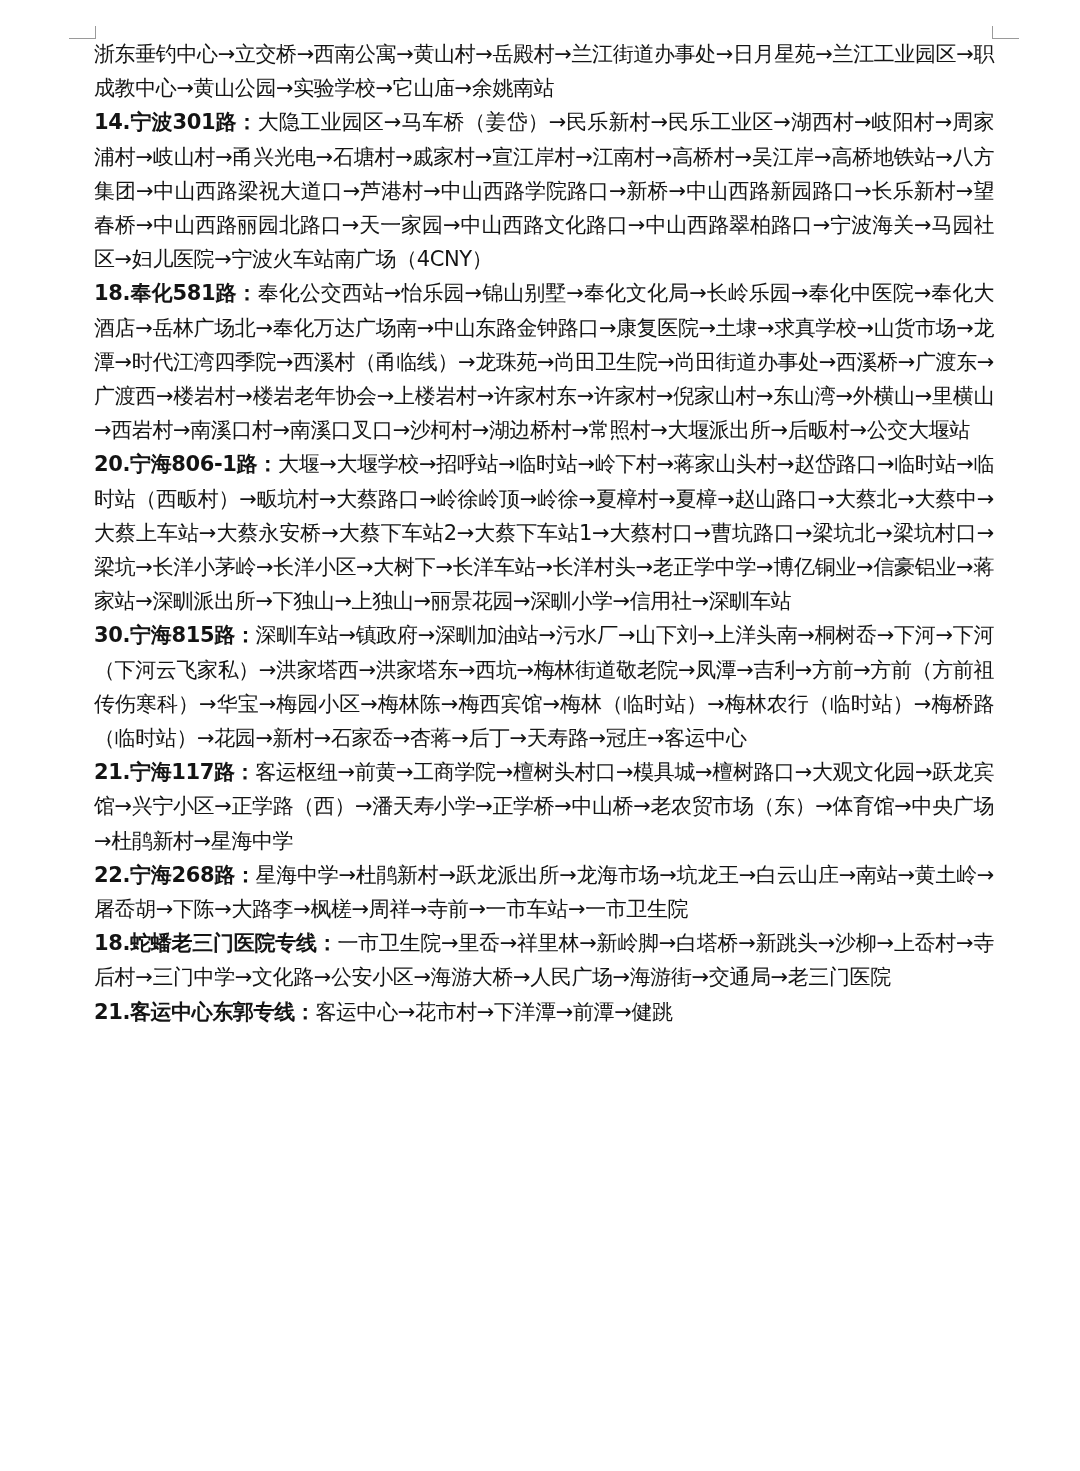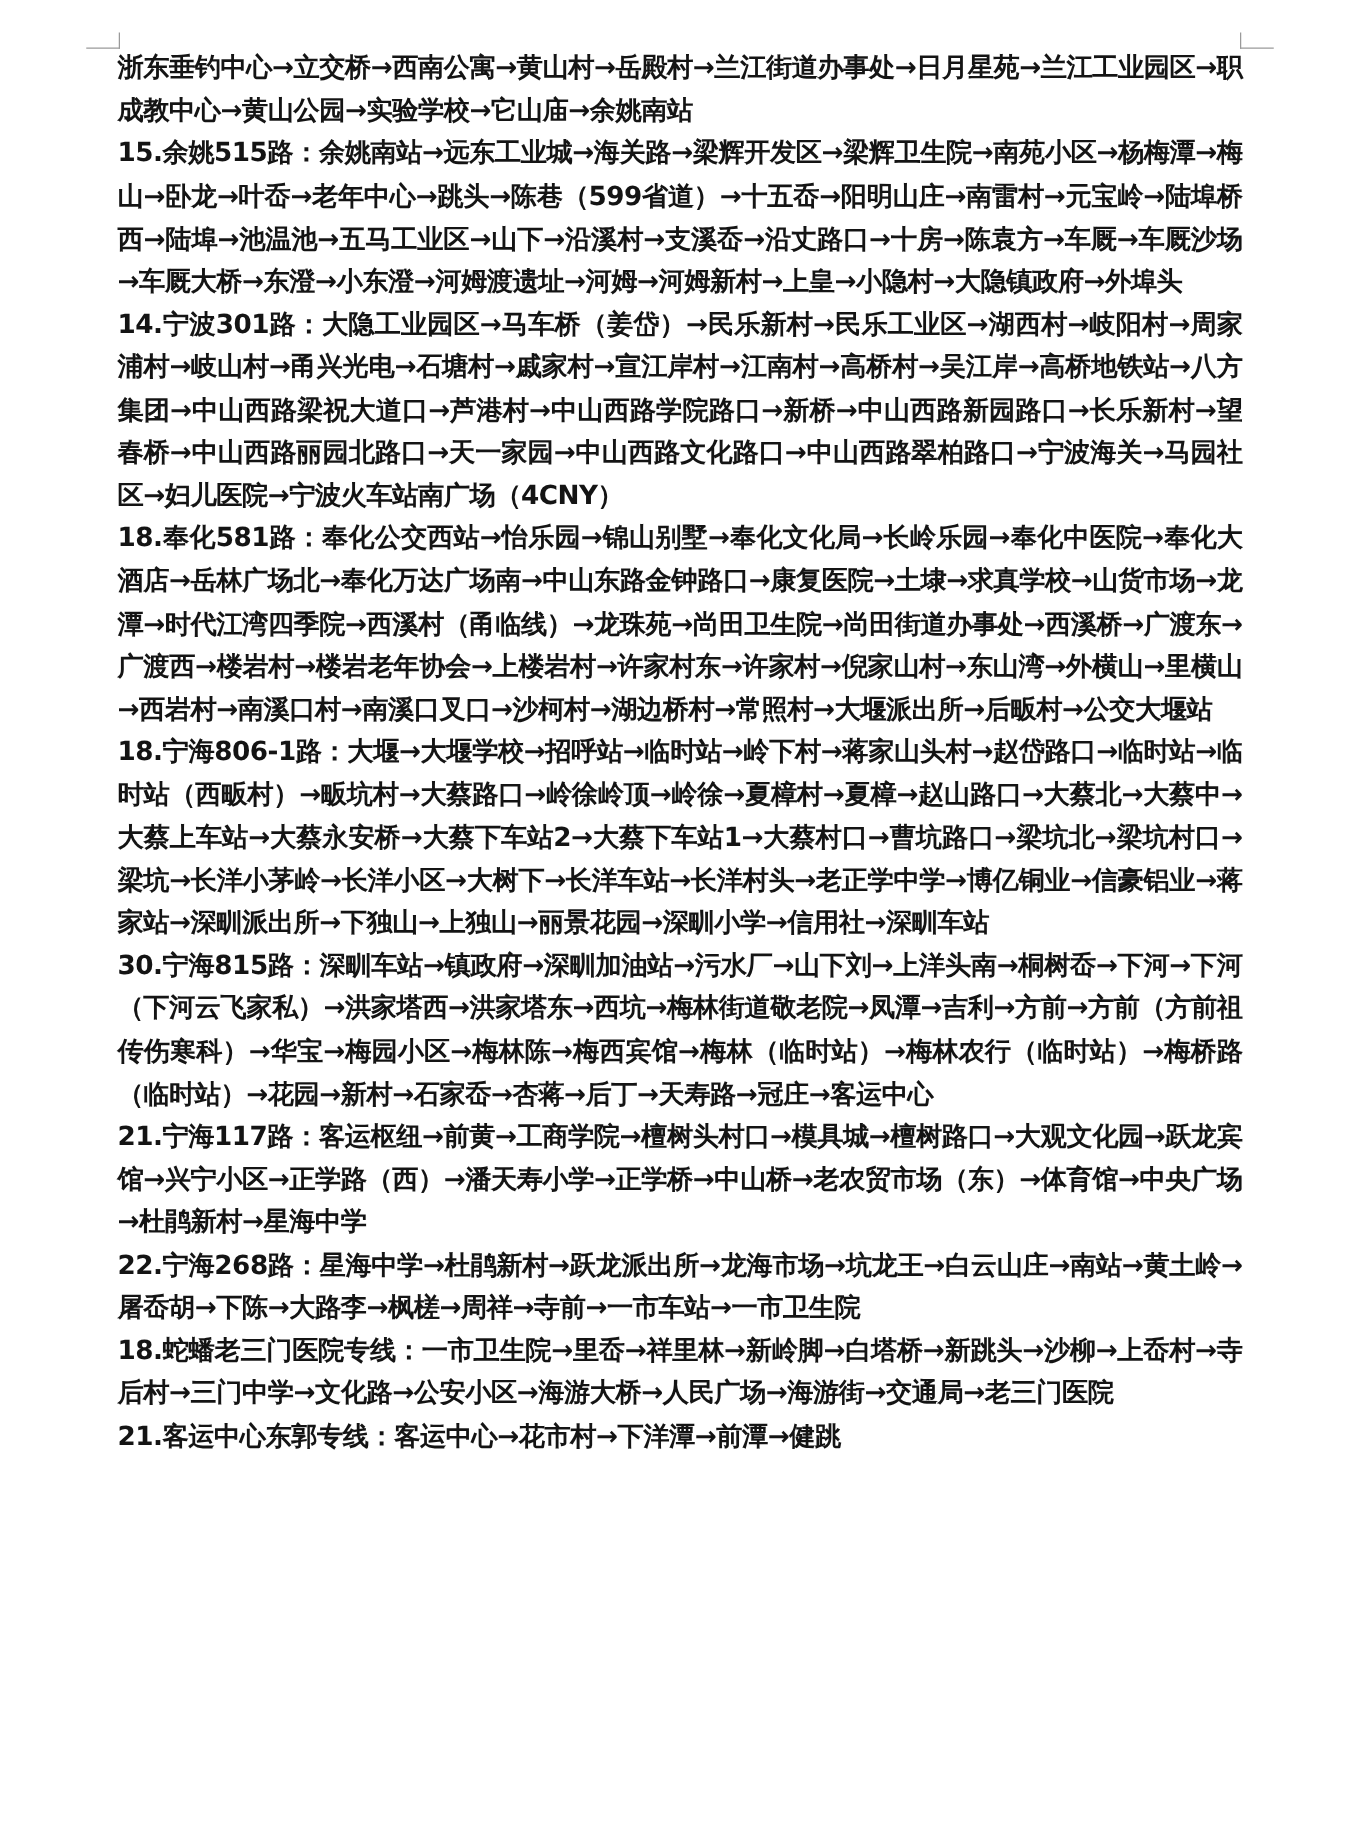--- a/index.html
+++ b/index.html
@@ -10,49 +10,46 @@
   .corner-tr { left: 992px; top: 26px; border-left: 1px solid #9a9a9a; border-bottom: 1px solid #9a9a9a; }
   .content {
     position: absolute; left: 94px; top: 37px; width: 900px;
     font-family: "DejaVu Sans", "Liberation Sans", sans-serif;
     font-size: 21px; line-height: 34.2px; color: #141414;
     text-align: justify; text-align-last: left;
     letter-spacing: -0.4px;
   }
   .para { margin: 0; padding: 0; word-break: break-all; }
   .route-title { font-weight: bold; font-family: "DejaVu Sans", "Liberation Sans", sans-serif; }
-  .route-stops { font-weight: bold; margin-top: 44px; }
+  .route-stops { font-weight: normal; margin-top: 44px; }
 </style>
 </head>
 <body>
 
 <div class="page">
   <div class="corner corner-tl"></div>
   <div class="corner corner-tr"></div>
 
   <div class="content">
     <p class="para">
       <span class="route-stops">浙东垂钓中心→立交桥→西南公寓→黄山村→岳殿村→兰江街道办事处→日月星苑→兰江工业园区→职成教中心→黄山公园→实验学校→它山庙→余姚南站</span>
     </p>
 
-    <p class="para">
-      <span class="route-title">15.余姚515路：</span><span class="route-stops">余姚南站→远东工业城→海关路→梁辉开发区→梁辉卫生院→南苑小区→杨梅潭→梅山→卧龙→叶岙→老年中心→跳头→陈巷（599省道）→十五岙→阳明山庄→南雷村→元宝岭→陆埠桥西→陆埠→池温池→五马工业区→山下→沿溪村→支溪岙→沿丈路口→十房→陈袁方→车厩→车厩沙场→车厩大桥→东澄→小东澄→河姆渡遗址→河姆→河姆新村→上皇→小隐村→大隐镇政府→外埠头</span>
-    </p>
 
     <p class="para">
       <span class="route-title">14.宁波301路：</span><span class="route-stops">大隐工业园区→马车桥（姜岱）→民乐新村→民乐工业区→湖西村→岐阳村→周家浦村→岐山村→甬兴光电→石塘村→戚家村→宣江岸村→江南村→高桥村→吴江岸→高桥地铁站→八方集团→中山西路梁祝大道口→芦港村→中山西路学院路口→新桥→中山西路新园路口→长乐新村→望春桥→中山西路丽园北路口→天一家园→中山西路文化路口→中山西路翠柏路口→宁波海关→马园社区→妇儿医院→宁波火车站南广场（4CNY）</span>
     </p>
 
 
     <p class="para">
       <span class="route-title">18.奉化581路：</span><span class="route-stops">奉化公交西站→怡乐园→锦山别墅→奉化文化局→长岭乐园→奉化中医院→奉化大酒店→岳林广场北→奉化万达广场南→中山东路金钟路口→康复医院→土埭→求真学校→山货市场→龙潭→时代江湾四季院→西溪村（甬临线）→龙珠苑→尚田卫生院→尚田街道办事处→西溪桥→广渡东→广渡西→楼岩村→楼岩老年协会→上楼岩村→许家村东→许家村→倪家山村→东山湾→外横山→里横山→西岩村→南溪口村→南溪口叉口→沙柯村→湖边桥村→常照村→大堰派出所→后畈村→公交大堰站</span>
     </p>
 
     <p class="para">
-      <span class="route-title">18.宁海806-1路：</span><span class="route-stops">大堰→大堰学校→招呼站→临时站→岭下村→蒋家山头村→赵岱路口→临时站→临时站（西畈村）→畈坑村→大蔡路口→岭徐岭顶→岭徐→夏樟村→夏樟→赵山路口→大蔡北→大蔡中→大蔡上车站→大蔡永安桥→大蔡下车站2→大蔡下车站1→大蔡村口→曹坑路口→梁坑北→梁坑村口→梁坑→长洋小茅岭→长洋小区→大树下→长洋车站→长洋村头→老正学中学→博亿铜业→信豪铝业→蒋家站→深甽派出所→下独山→上独山→丽景花园→深甽小学→信用社→深甽车站</span>
+      <span class="route-title">20.宁海806-1路：</span><span class="route-stops">大堰→大堰学校→招呼站→临时站→岭下村→蒋家山头村→赵岱路口→临时站→临时站（西畈村）→畈坑村→大蔡路口→岭徐岭顶→岭徐→夏樟村→夏樟→赵山路口→大蔡北→大蔡中→大蔡上车站→大蔡永安桥→大蔡下车站2→大蔡下车站1→大蔡村口→曹坑路口→梁坑北→梁坑村口→梁坑→长洋小茅岭→长洋小区→大树下→长洋车站→长洋村头→老正学中学→博亿铜业→信豪铝业→蒋家站→深甽派出所→下独山→上独山→丽景花园→深甽小学→信用社→深甽车站</span>
     </p>
 
     <p class="para">
       <span class="route-title">30.宁海815路：</span><span class="route-stops">深甽车站→镇政府→深甽加油站→污水厂→山下刘→上洋头南→桐树岙→下河→下河（下河云飞家私）→洪家塔西→洪家塔东→西坑→梅林街道敬老院→凤潭→吉利→方前→方前（方前祖传伤寒科）→华宝→梅园小区→梅林陈→梅西宾馆→梅林（临时站）→梅林农行（临时站）→梅桥路（临时站）→花园→新村→石家岙→杏蒋→后丁→天寿路→冠庄→客运中心</span>
     </p>
 
     <p class="para">
       <span class="route-title">21.宁海117路：</span><span class="route-stops">客运枢纽→前黄→工商学院→檀树头村口→模具城→檀树路口→大观文化园→跃龙宾馆→兴宁小区→正学路（西）→潘天寿小学→正学桥→中山桥→老农贸市场（东）→体育馆→中央广场→杜鹃新村→星海中学</span>
     </p>
 

